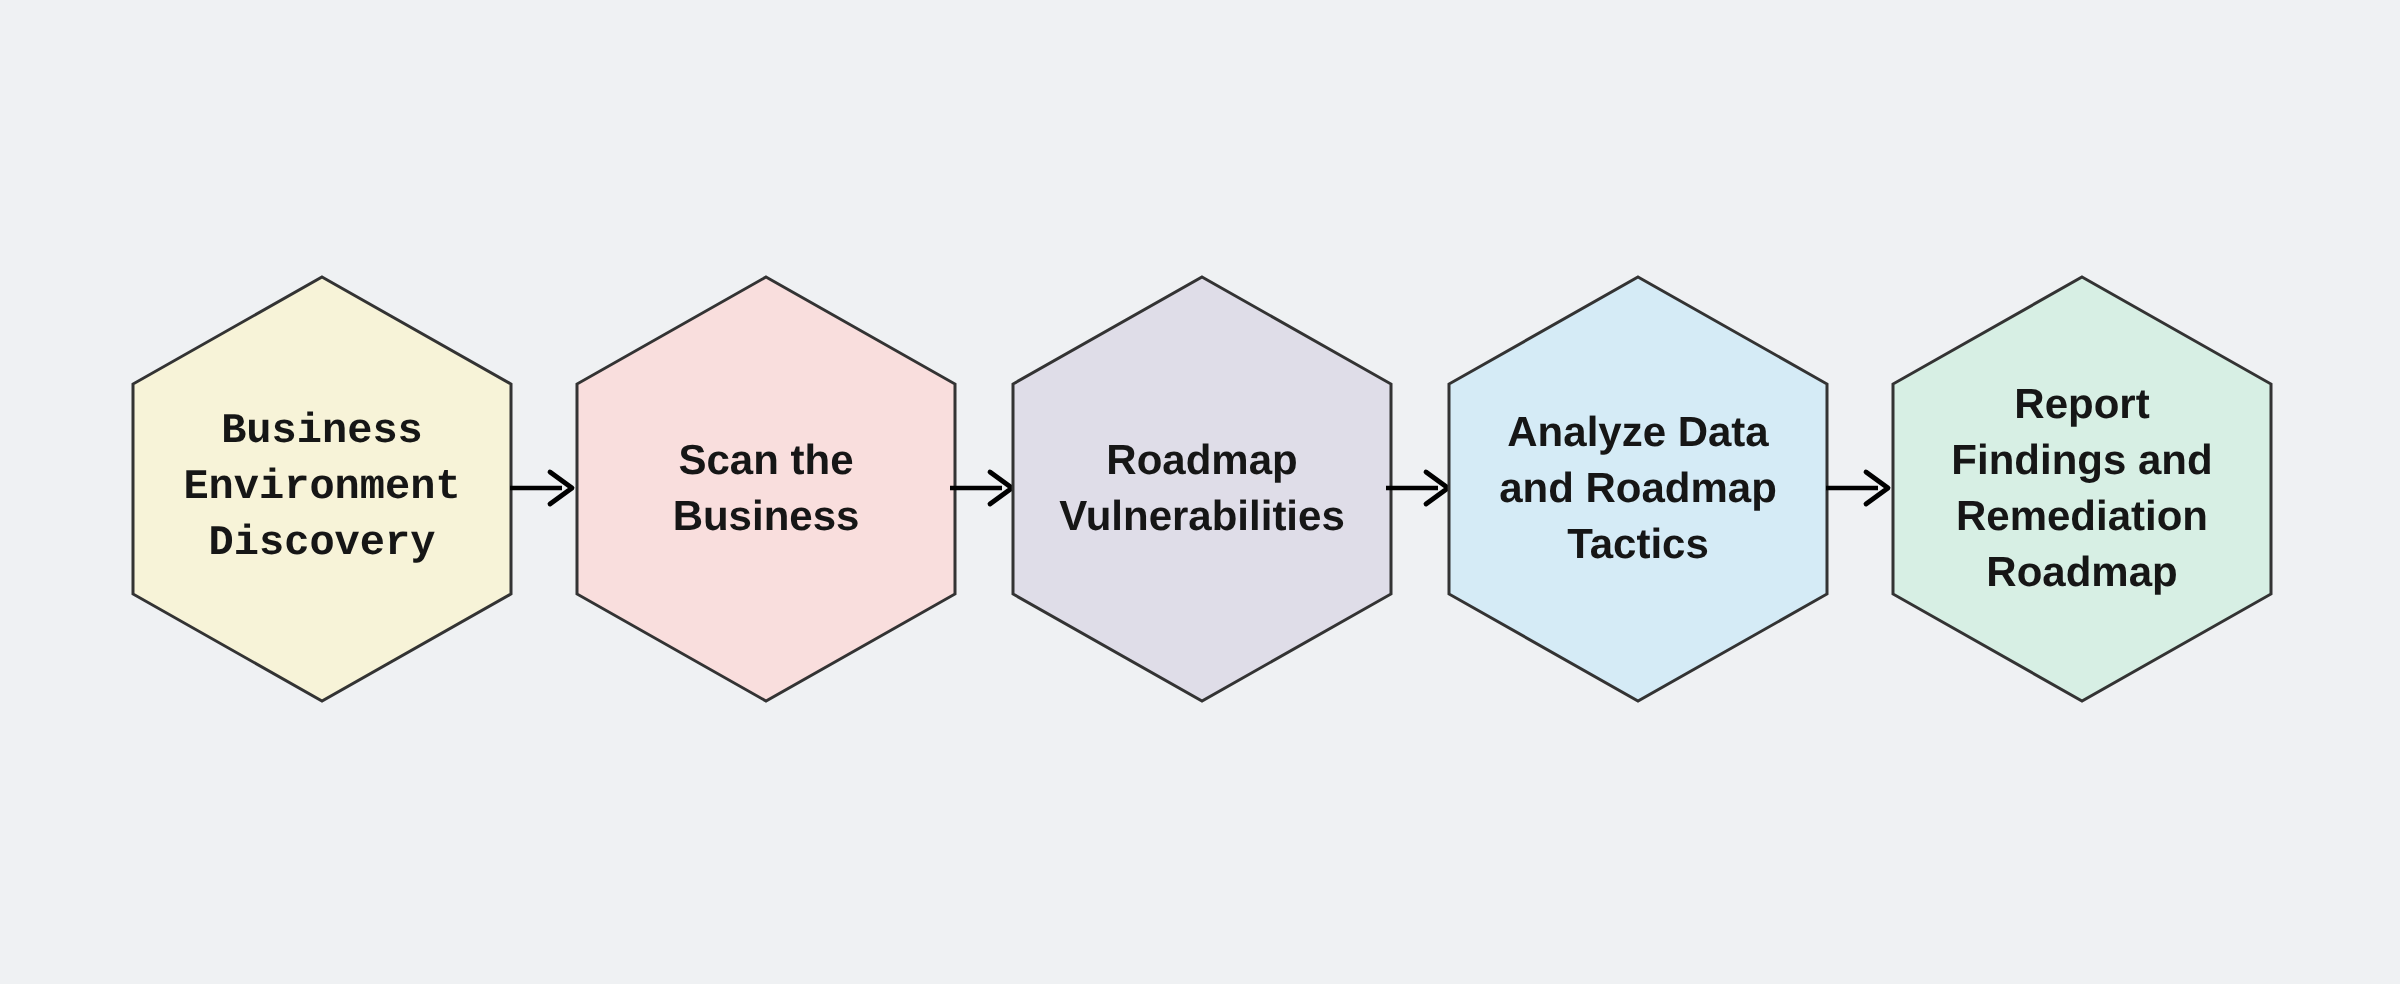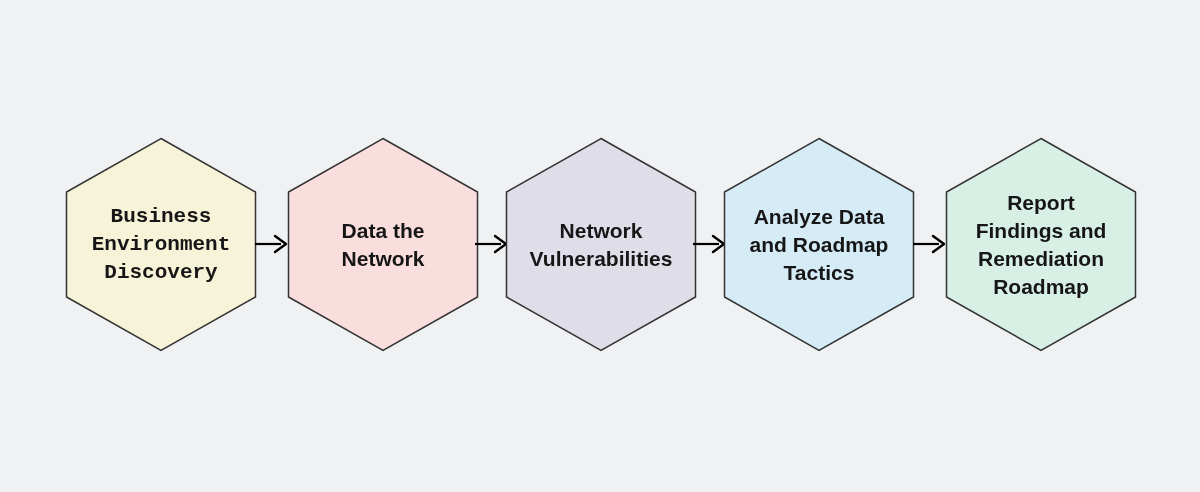--- a/index.html
+++ b/index.html
@@ -80,33 +80,33 @@
 
   <svg class="arrow a1" viewBox="0 0 34 28">
     <line x1="0" y1="14" x2="26" y2="14" stroke-width="2.2"></line>
     <polyline points="20,6 31,14 20,22" stroke-width="2.4" stroke-linecap="round" stroke-linejoin="round"></polyline>
   </svg>
 
   <div class="hex-node node-2">
     <svg width="192" height="215" viewBox="0 0 192 215">
       <polygon points="96,1.5 190.5,55 190.5,160 96,213.5 1.5,160 1.5,55" fill="#f9dedd"></polygon>
     </svg>
-    <div class="hex-label w2">Data the Network</div>
+    <div class="hex-label w2">Scan the Business</div>
   </div>
 
   <svg class="arrow a2" viewBox="0 0 34 28">
     <line x1="0" y1="14" x2="26" y2="14" stroke-width="2.2"></line>
     <polyline points="20,6 31,14 20,22" stroke-width="2.4" stroke-linecap="round" stroke-linejoin="round"></polyline>
   </svg>
 
   <div class="hex-node node-3">
     <svg width="192" height="215" viewBox="0 0 192 215">
       <polygon points="96,1.5 190.5,55 190.5,160 96,213.5 1.5,160 1.5,55" fill="#dfdde8"></polygon>
     </svg>
-    <div class="hex-label w3">Network Vulnerabilities</div>
+    <div class="hex-label w3">Roadmap Vulnerabilities</div>
   </div>
 
   <svg class="arrow a3" viewBox="0 0 34 28">
     <line x1="0" y1="14" x2="26" y2="14" stroke-width="2.2"></line>
     <polyline points="20,6 31,14 20,22" stroke-width="2.4" stroke-linecap="round" stroke-linejoin="round"></polyline>
   </svg>
 
   <div class="hex-node node-4">
     <svg width="192" height="215" viewBox="0 0 192 215">
       <polygon points="96,1.5 190.5,55 190.5,160 96,213.5 1.5,160 1.5,55" fill="#d5ebf6"></polygon>

